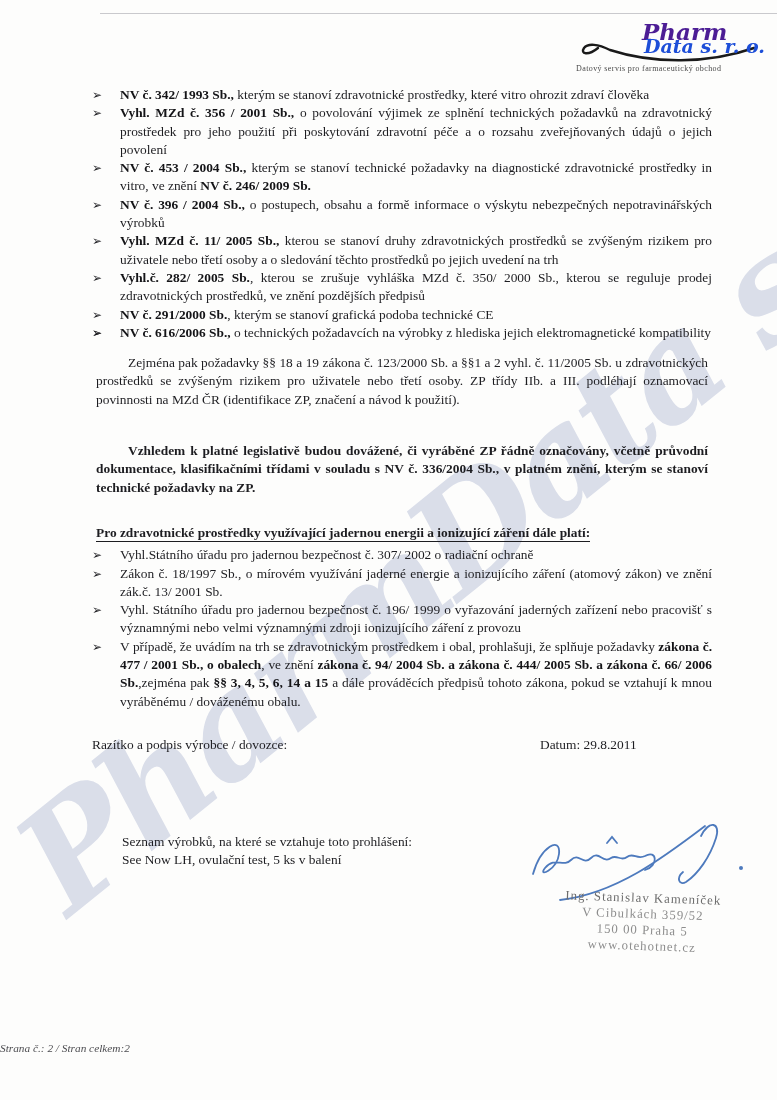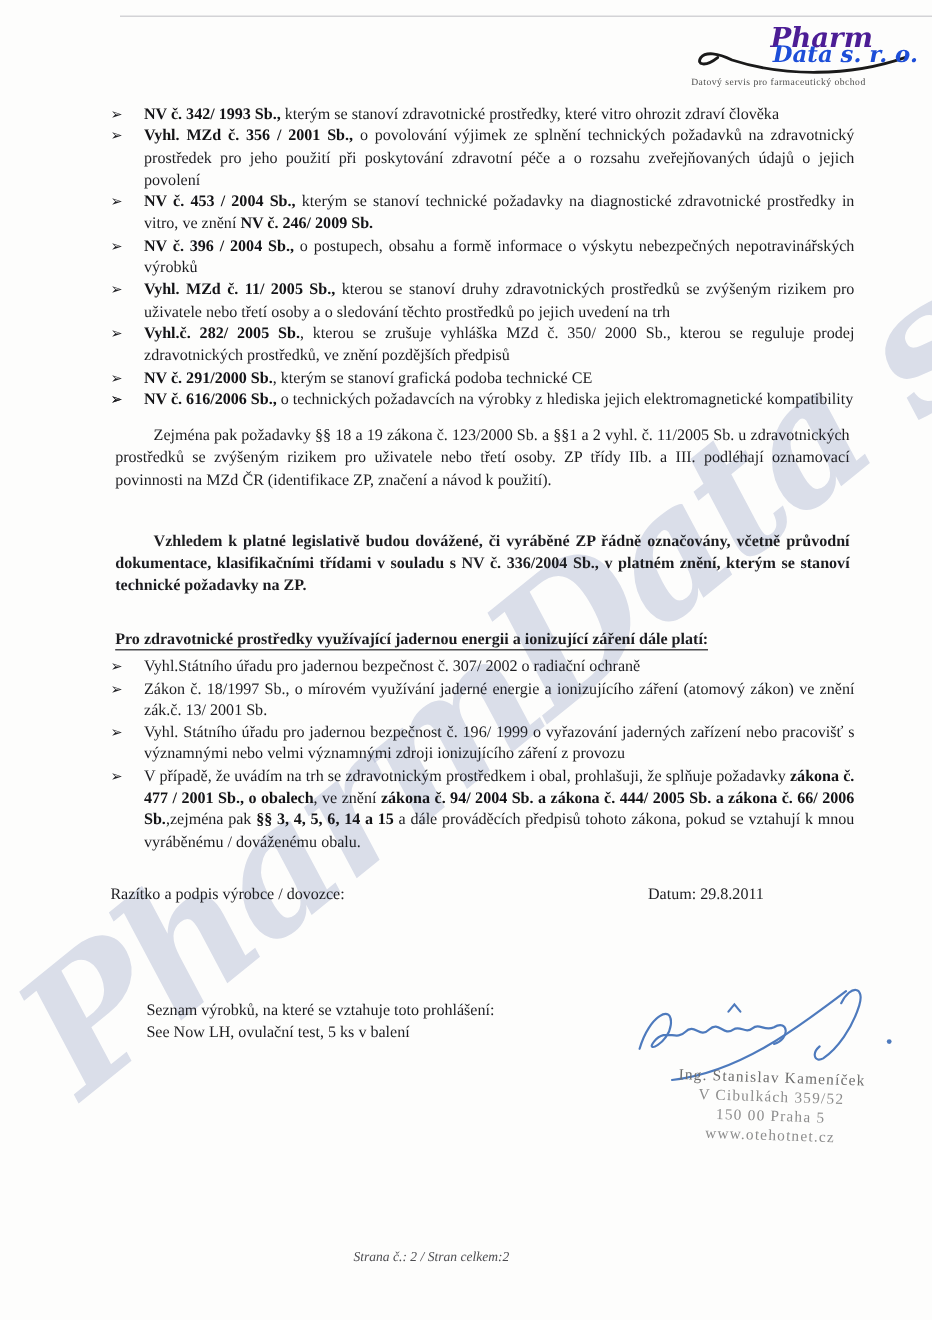--- a/index.html
+++ b/index.html
@@ -45,21 +45,21 @@
   .products{margin-top:79px;margin-left:30px;}
   
   .signature{position:absolute;left:505px;top:812px;z-index:2;}
   .stamp{
     position:absolute;left:520px;top:890px;width:245px;z-index:2;
     transform:rotate(2deg);text-align:center;color:#8d8d8d;
     font-size:12.8px;line-height:16px;letter-spacing:1px;
   }
   .stamp .l1{color:#6d6d6d;}
   
-  .footer{position:absolute;left:0;top:1042px;width:719px;text-align:center;
+  .footer{position:absolute;left:0;top:1042px;width:719px;text-align:left;
     font-style:italic;font-size:11.3px;color:#4c4c50;z-index:1;}
 </style>
 </head>
 <body>
 
 <div class="page">
 
   <div class="scan-line"></div>
 
   <div class="watermark">PharmData s.r.o.</div>

